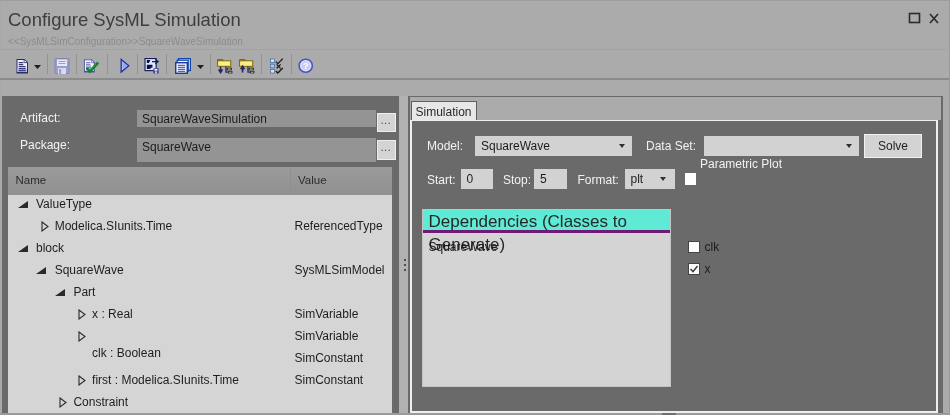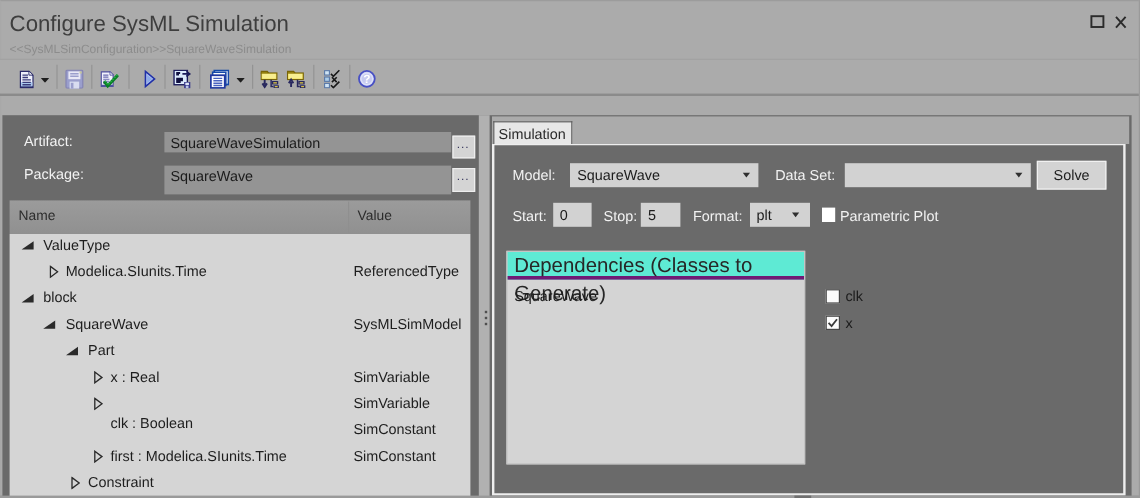--- a/index.html
+++ b/index.html
@@ -208,21 +208,21 @@
   <div class="ddarrow" style="left:844px;top:48px"></div>
   <div class="abs" style="left:862px;top:37.5px;width:58px;height:24px;background:#d3d3d3;border:1px solid #f1f1f1;font-size:12px;color:#1e1e1e;text-align:center;line-height:22px">Solve</div>
   <div class="rlabel" style="left:425px;top:77px">Start:</div>
   <div class="dd" style="left:458.5px;top:72.5px;width:32.5px;height:20.5px">0</div>
   <div class="rlabel" style="left:501px;top:77px">Stop:</div>
   <div class="dd" style="left:532px;top:72.5px;width:33px;height:20.5px">5</div>
   <div class="rlabel" style="left:575.5px;top:77px">Format:</div>
   <div class="dd" style="left:622.5px;top:72.5px;width:50px;height:20.5px">plt</div>
   <div class="ddarrow" style="left:657.5px;top:81px"></div>
   <div class="cb" style="left:682.5px;top:77px;border:none;background:#ffffff;width:11.5px;height:11.5px"></div>
-  <div class="rlabel" style="left:698px;top:77px">Parametric Plot</div>
+  <div class="rlabel" style="left:698px;top:61px">Parametric Plot</div>
   <div class="lbox" style="left:419.5px;top:112.5px;width:249.5px;height:178.5px">
     <div class="lboxh">Dependencies (Classes to Generate)</div>
     <div style="font-size:12px;color:#1c1c1c;padding:7px 0 0 6px">SquareWave</div>
   </div>
   <div class="cb" style="left:686px;top:144.5px"></div>
   <div class="rlabel" style="left:702.5px;top:144px;color:#1c1c1c">clk</div>
   <div class="cb" style="left:686px;top:166.5px"></div>
   <svg class="abs" style="left:686px;top:166.5px" width="12" height="12" viewBox="0 0 12 12">
       <path d="M2.5 6 L5 8.7 L9.5 3" fill="none" stroke="#3a3a3a" stroke-width="1.5"></path>
     </svg>

